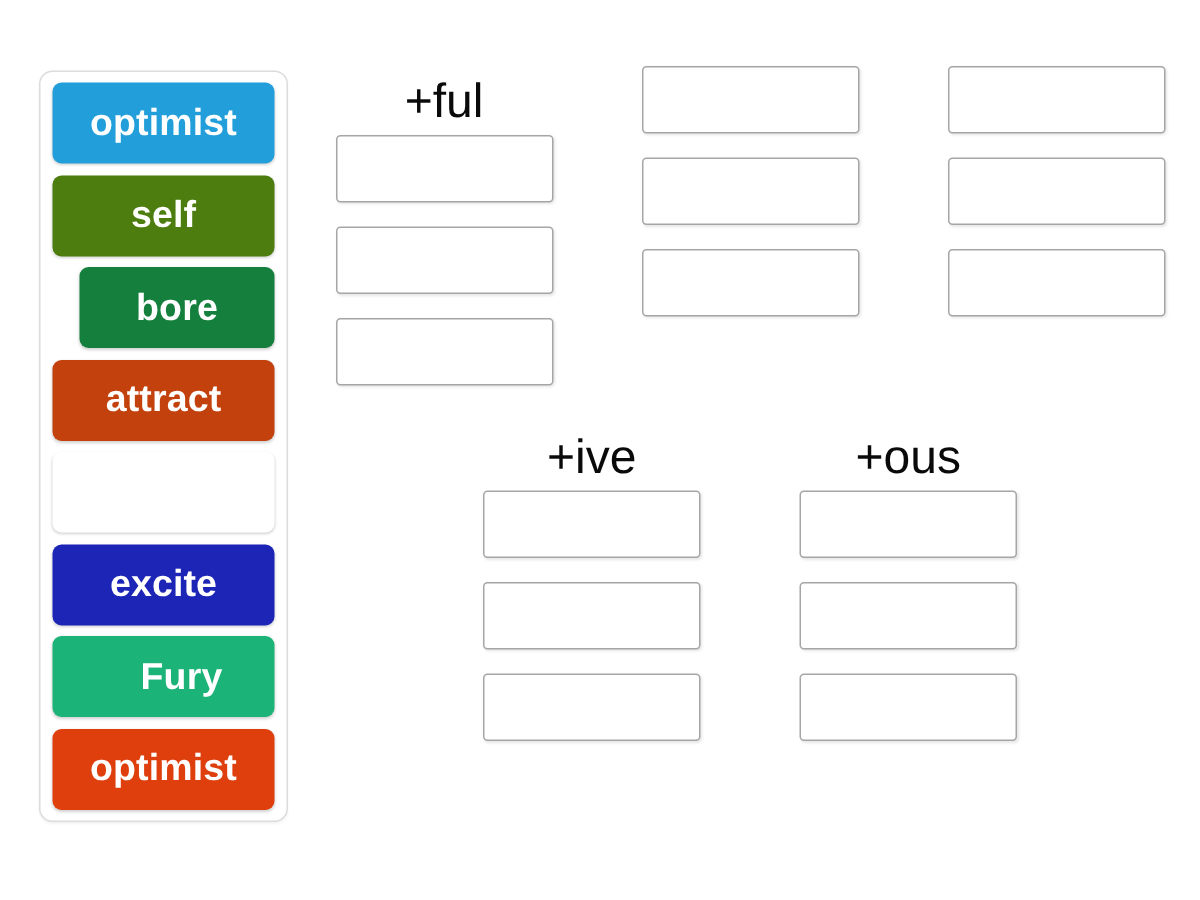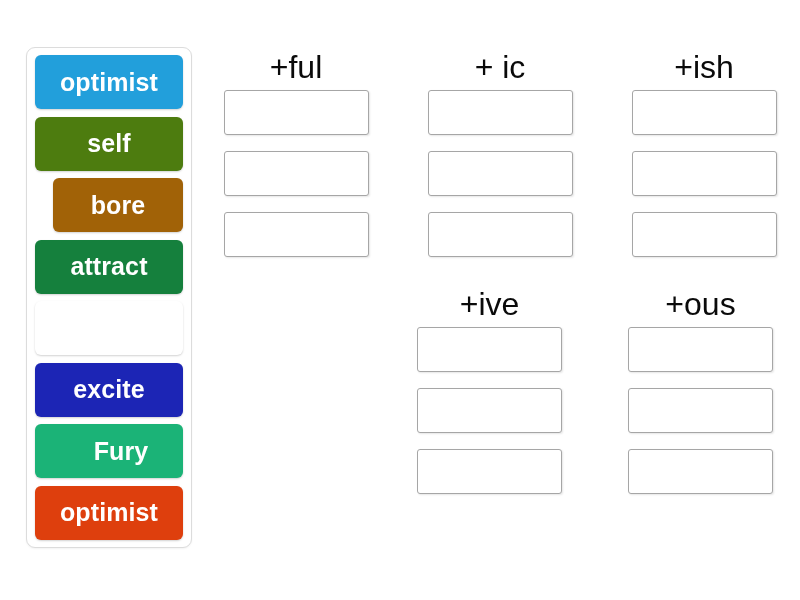--- a/index.html
+++ b/index.html
@@ -60,21 +60,21 @@
   
   .groups {
     position: absolute;
     left: 212px;
     top: 44px;
     width: 576px;
   }
 
   .group-row {
     display: flex;
-    justify-content: flex-end;
+    justify-content: center;
     gap: 36px;
   }
   .group-row.second {
     margin-top: 24px;
   }
 
   .group {
     width: 175px;
     display: flex;
     flex-direction: column;
@@ -118,24 +118,24 @@
 
 <div id="stage">
 
   <div class="word-bank">
     <div class="word-tile" style="background: rgb(34, 159, 219); color: rgb(255, 255, 255);">
       <span>optimist</span>
     </div>
     <div class="word-tile" style="background: #4d7c0f; color: rgb(255, 255, 255);">
       <span>self</span>
     </div>
-    <div class="word-tile" style="background: #a16207; color: rgb(255, 255, 255); margin-left: 18px;">
+    <div class="word-tile" style="background: #15803d; color: rgb(255, 255, 255); margin-left: 18px;">
       <span>bore</span>
     </div>
-    <div class="word-tile" style="background: #15803d; color: rgb(255, 255, 255);">
+    <div class="word-tile" style="background: #c2410c; color: rgb(255, 255, 255);">
       <span>attract</span>
     </div>
     <div class="word-tile" style="color: rgb(255, 255, 255);">
       <span>use</span>
     </div>
     <div class="word-tile" style="background: rgb(28, 37, 181); color: rgb(255, 255, 255);">
       <span>excite</span>
     </div>
     <div class="word-tile" style="background: rgb(27, 179, 119); color: rgb(255, 255, 255); padding-left: 24px;">
       <span>Fury</span>
@@ -152,30 +152,28 @@
       <div class="group">
         <div class="group-title">+ful</div>
         <div class="slots">
           <div class="drop-slot"></div>
           <div class="drop-slot"></div>
           <div class="drop-slot"></div>
         </div>
       </div>
 
       <div class="group">
-        <div class="group-title">+ ic</div>
-        <div class="slots">
-          <div class="drop-slot"></div>
-          <div class="drop-slot"></div>
-          <div class="drop-slot"></div>
-        </div>
-      </div>
-
-      <div class="group">
-        <div class="group-title">+ish</div>
+        <div class="slots">
+          <div class="drop-slot"></div>
+          <div class="drop-slot"></div>
+          <div class="drop-slot"></div>
+        </div>
+      </div>
+
+      <div class="group">
         <div class="slots">
           <div class="drop-slot"></div>
           <div class="drop-slot"></div>
           <div class="drop-slot"></div>
         </div>
       </div>
 
     </div>
 
     <div class="group-row second">

